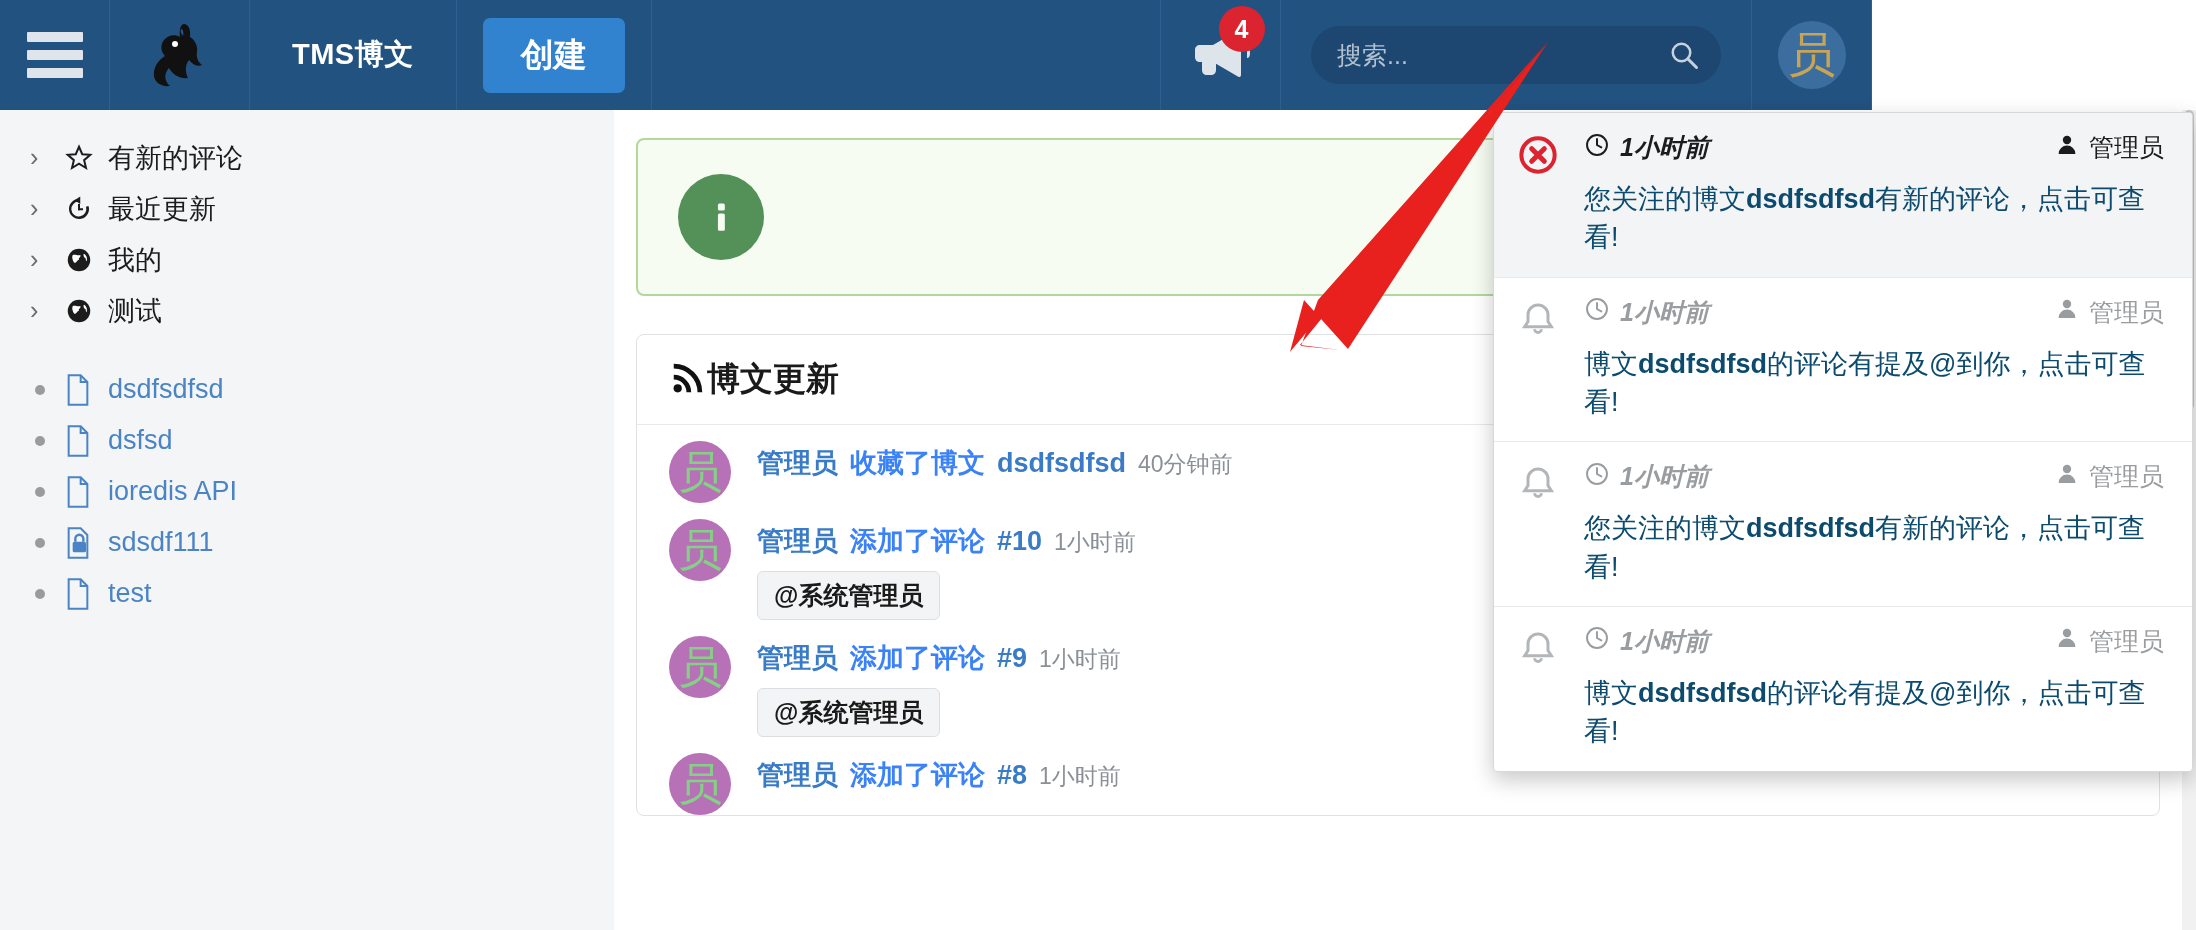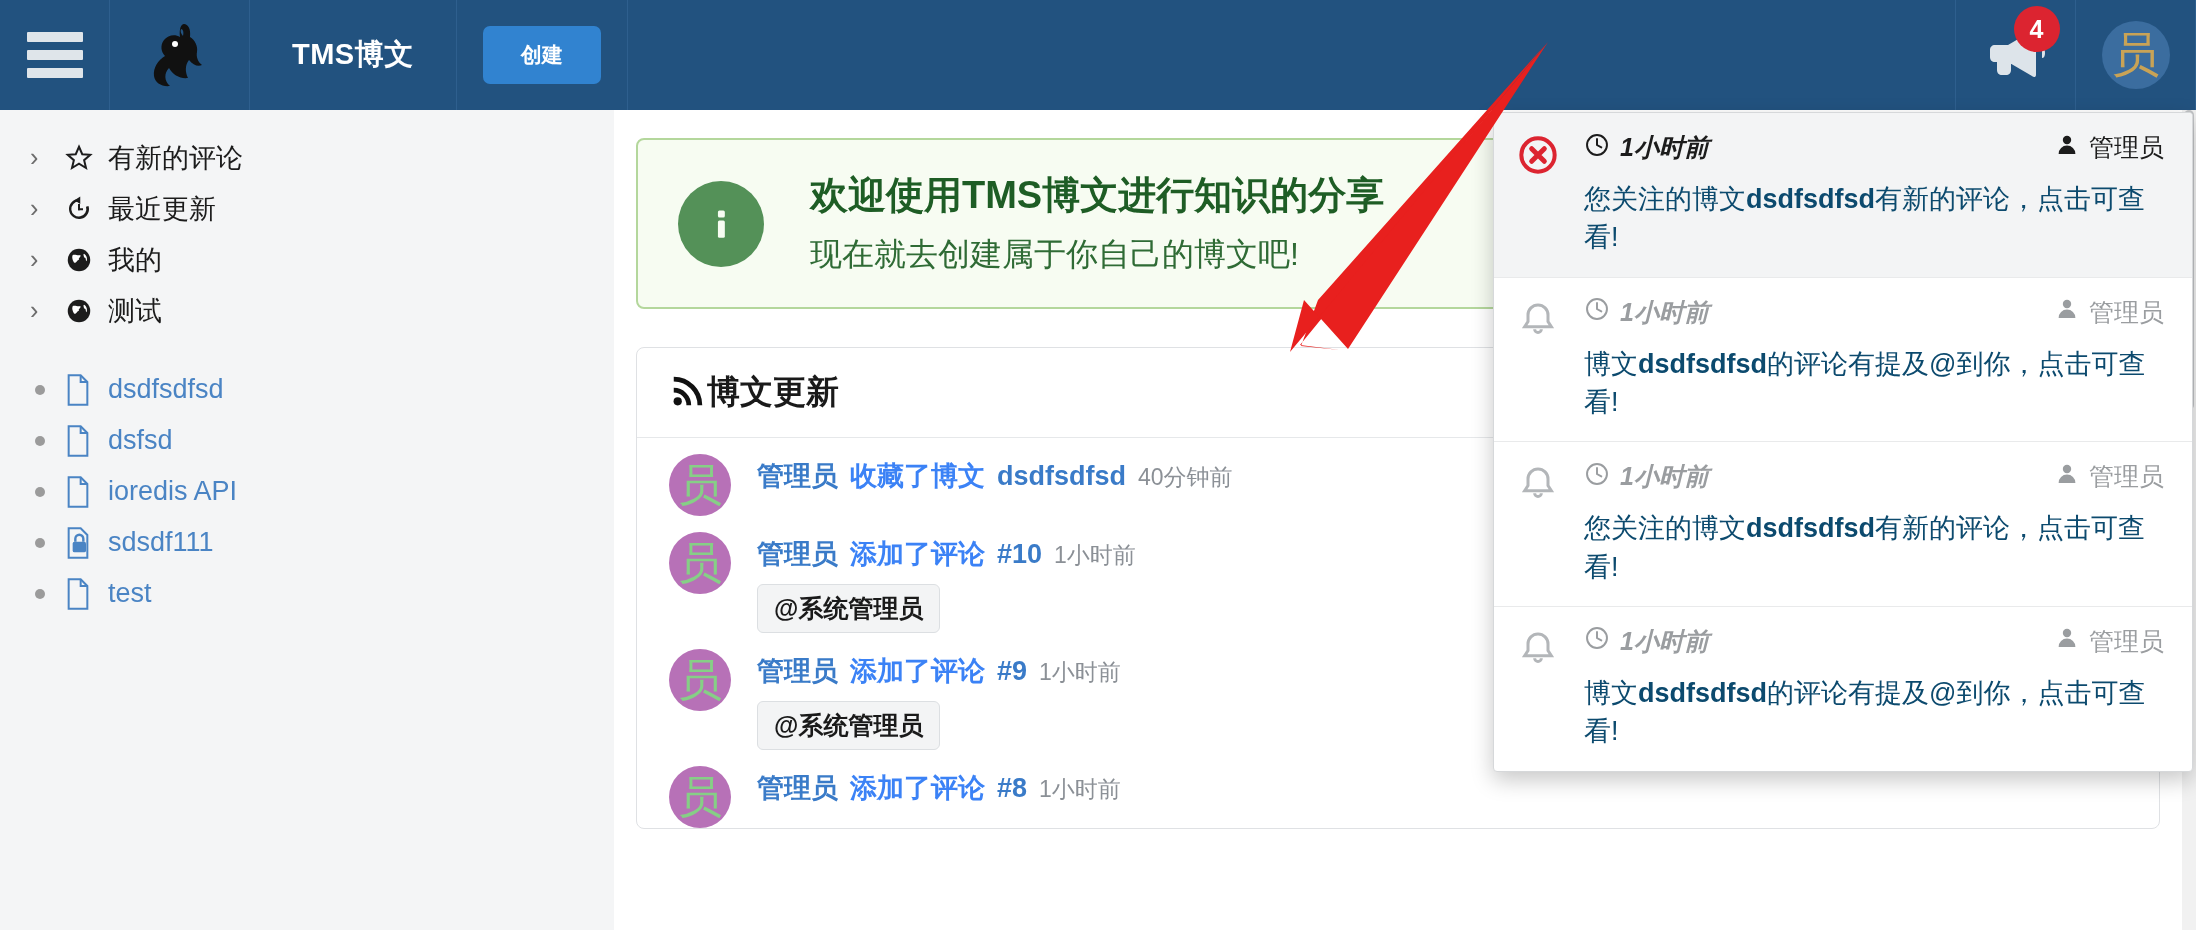--- a/index.html
+++ b/index.html
@@ -5,36 +5,36 @@
   * { box-sizing: border-box; margin: 0; padding: 0; }
   html, body {
     width: 2196px; height: 930px;
     font-family: "Liberation Sans", "DejaVu Sans", sans-serif;
     background: #ffffff; overflow: hidden;
   }
   #app { position: relative; width: 2196px; height: 930px; }
 
   
   .header {
-    position: absolute; top: 0; left: 0; width: 2196px; height: 110px;
+    position: absolute; top: 0; left: 0; width: 1872px; height: 110px;
     background: #22527f; display: flex; align-items: center;
   }
   .hdr-cell {
     height: 110px; display: flex; align-items: center; justify-content: center;
     border-right: 1px solid #2e5f8e;
   }
   .hdr-hamburger { width: 110px; }
   .burger-lines { display: flex; flex-direction: column; gap: 8px; }
   .burger-lines span { display: block; width: 56px; height: 10px; background: #dfe5ea; border-radius: 1px; }
   .hdr-logo { width: 140px; }
   .hdr-title { padding: 0 42px; color: #ffffff; font-size: 29px; font-weight: bold; letter-spacing: .5px; }
   .hdr-create { padding: 0 26px; border-right: 1px solid #2e5f8e; height:110px; display:flex; align-items:center;}
   .create-btn {
     background: #3183d0; color: #fff; border: none; border-radius: 7px;
-    font-size: 21px; font-weight: bold; padding: 15px 38px; cursor: pointer;
+    font-size: 33px; font-weight: bold; padding: 15px 38px; cursor: pointer;
     font-family: "Liberation Sans", sans-serif;
     text-align: center;
   }
   .hdr-spacer { flex: 1; height: 110px; border-right: 1px solid #2e5f8e; }
   .hdr-bell { width: 120px; position: relative; }
   .megaphone { position: relative; }
   .badge {
     position: absolute; top: -22px; left: 30px;
     background: #dc2430; color: #fff; border-radius: 50%;
     width: 46px; height: 46px; display: flex; align-items: center; justify-content: center;
@@ -179,20 +179,31 @@
     <div class="hdr-cell hdr-bell">
       <div class="megaphone">
         <svg width="64" height="50" viewBox="0 0 64 50">
           <path fill="#dde4ea" d="M52 4 C52 2 50 1 48 3 L24 17 L11 17 C8 17 6 19 6 22 L6 29 C6 32 8 34 11 34 L13 34 L13 42 C13 45 15 47 18 47 L22 47 C25 47 27 45 27 42 L27 34 L24 34 L48 48 C50 50 52 49 52 47 Z"></path>
           <path fill="#dde4ea" d="M58 20 C60 20 61 22 61 25 C61 28 60 30 58 30 Z"></path>
         </svg>
         <div class="badge">4</div>
       </div>
     </div>
 
+    <div class="hdr-cell hdr-search">
+      <div class="search-wrap">
+        <input class="search-input" type="text" placeholder="搜索..." style="">
+        <span class="search-icon">
+          <svg width="30" height="30" viewBox="0 0 24 24">
+            <circle cx="10" cy="10" r="7" fill="none" stroke="#c6d2de" stroke-width="2"></circle>
+            <line x1="15" y1="15" x2="22" y2="22" stroke="#c6d2de" stroke-width="2.4" stroke-linecap="round"></line>
+          </svg>
+        </span>
+      </div>
+    </div>
 
     <div class="hdr-cell hdr-avatar">
       <div class="avatar-circle">员</div>
     </div>
   </div>
 
   <div class="sidebar">
 
     <div class="tree-row">
       <span class="tree-chevron">›</span>
@@ -312,24 +323,20 @@
   </div>
 
   <div class="main">
 
     <div class="banner">
       <div class="info-circle">
         <svg width="46" height="46" viewBox="0 0 24 24">
           <rect x="10.4" y="5" width="3.6" height="3.6" rx="0.8" fill="#f7fcf2"></rect>
           <rect x="10.4" y="10.2" width="3.6" height="9" rx="0.8" fill="#f7fcf2"></rect>
         </svg>
-      </div>
-      <div class="banner-txt">
-        <div class="banner-title">欢迎使用TMS博文进行知识的分享</div>
-        <div class="banner-sub">现在就去创建属于你自己的博文吧!</div>
       </div>
     </div>
 
     <div class="card">
       <div class="card-head">
         <span>
           <svg width="38" height="38" viewBox="0 0 24 24">
             <circle cx="5.5" cy="18.5" r="2.6" fill="#111"></circle>
             <path fill="none" stroke="#111" stroke-width="3" d="M3 11.5 a9.5 9.5 0 0 1 9.5 9.5"></path>
             <path fill="none" stroke="#111" stroke-width="3" d="M3 4.5 a16.5 16.5 0 0 1 16.5 16.5"></path>

